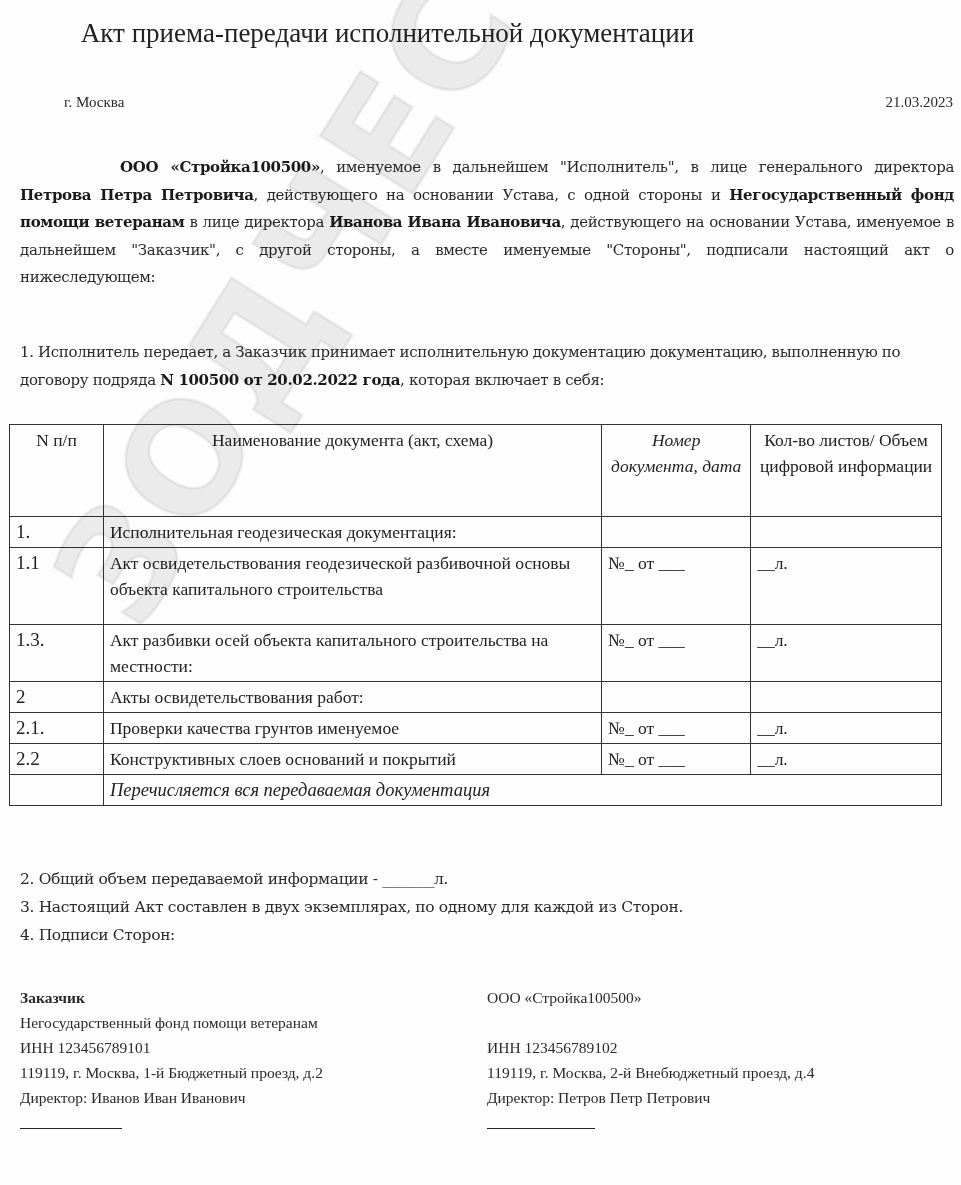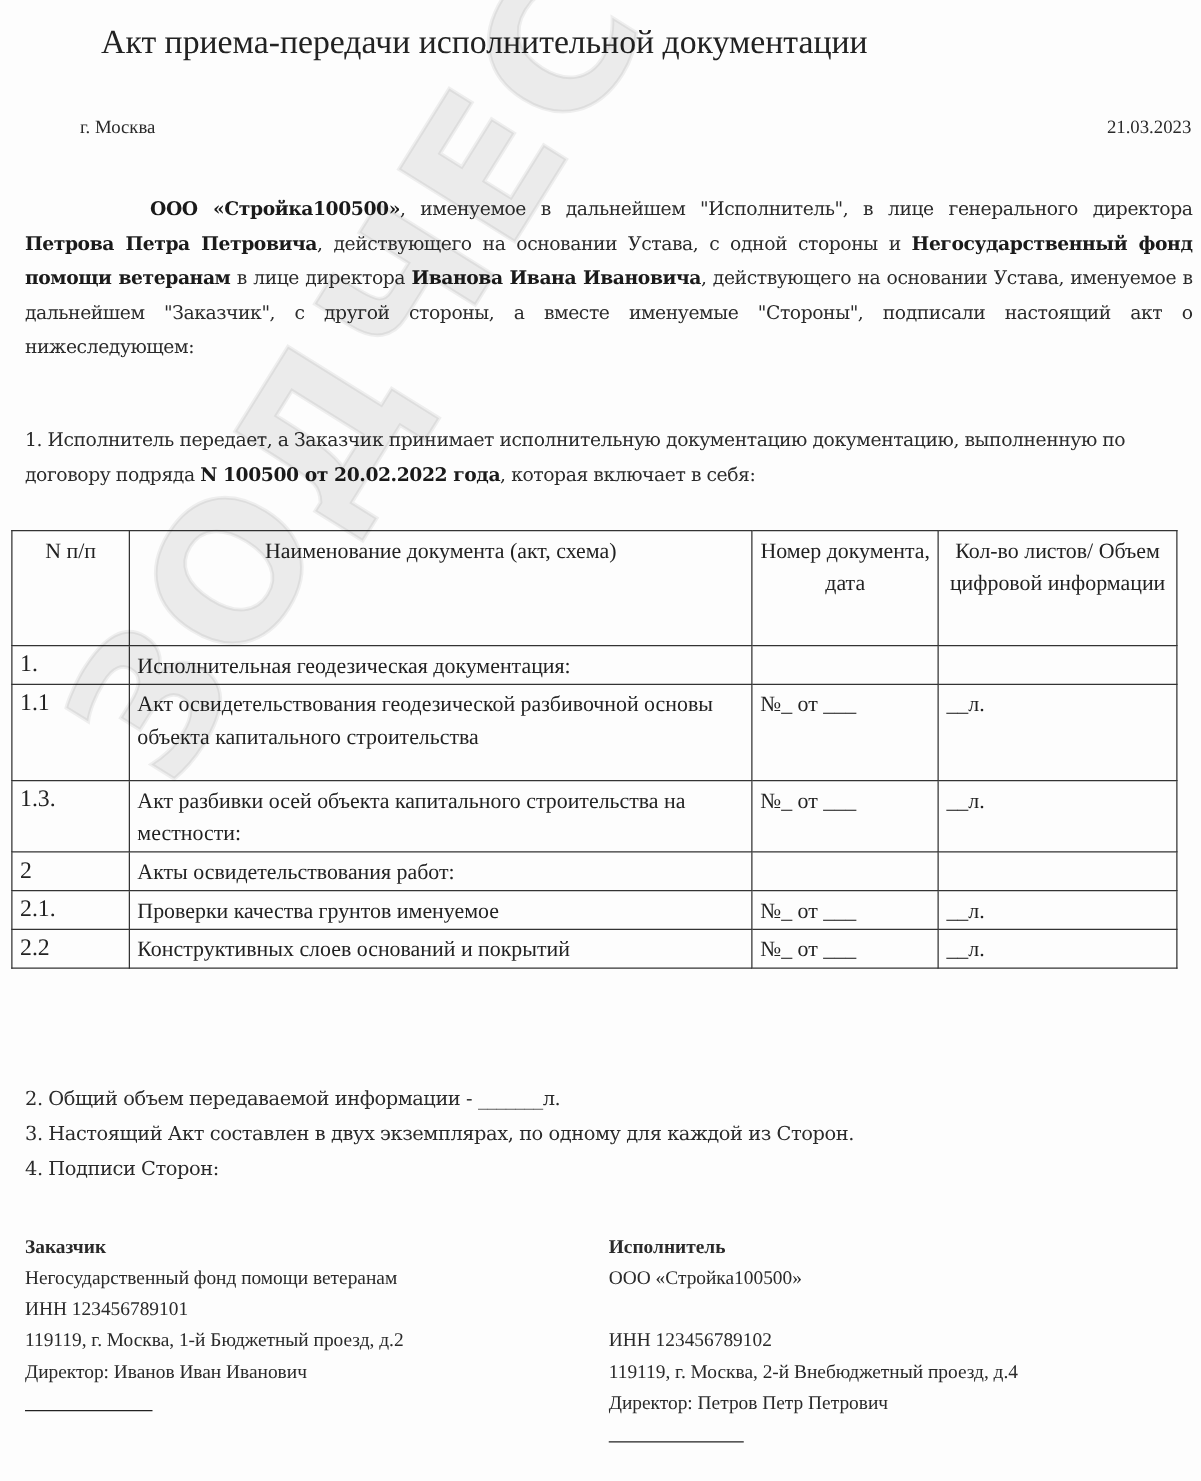--- a/index.html
+++ b/index.html
@@ -35,21 +35,21 @@
   }
   b { font-weight: bold; color: #1a1a1a; }
   table.docs {
     position: absolute; top: 424px; left: 9px; width: 933px;
     border-collapse: collapse; font-family: "Liberation Serif", serif; font-size: 17.5px; color: #222;
   }
   table.docs td, table.docs th {
     border: 1.8px solid #333; vertical-align: top; padding: 2px 6px; font-weight: normal; line-height: 26px;
   }
   table.docs th { text-align: center; }
-  .c1 { width: 81px; } .c2 { width: 486px; } .c3 { width: 136px; } .c4 { width: 178px; }
+  .c1 { width: 81px; } .c2 { width: 486px; } .c3 { width: 136px; font-style: italic; } .c4 { width: 178px; }
   .rowhdr { height: 92px; }
   .r-1 { height: 29px; } .r-11 { height: 77px; } .r-12 { height: 50px; } .r-13 { height: 51px; }
   .r-2 { height: 31px; } .r-21 { height: 30px; padding-left: 20px; } .r-22 { height: 30px; margin-top: 48px; } .r-last { height: 28px; }
   td.num { font-size: 19px; }
   td.ital { font-style: italic; font-size: 18.5px; }
   .after { position: absolute; left: 20px; font-size: 15.5px; font-family: "DejaVu Serif", serif; letter-spacing: -0.35px; }
   .sig { position: absolute; top: 985px; font-size: 15.5px; line-height: 25px; font-family: "Liberation Serif", serif; }
   .sig.left { left: 20px; } .sig.right { left: 487px; }
   .sig .head { font-weight: bold; }
   .sig .gap { height: 25px; }
@@ -106,37 +106,40 @@
     <td>Проверки качества грунтов именуемое</td>
     <td>№_ от ___</td>
     <td>__л.</td>
   </tr>
   <tr class="r-22">
     <td class="num">2.2</td>
     <td>Конструктивных слоев оснований и покрытий</td>
     <td>№_ от ___</td>
     <td>__л.</td>
   </tr>
+  <tr class="r-last">
+    <td></td>
+    <td colspan="3" class="ital">Перечисляется вся передаваемая документация</td>
+  </tr>
 </tbody>
   </table>
 
 <div class="after" style="top:870px;">2. Общий объем передаваемой информации - _______л.</div>
 <div class="after" style="top:898px;">3. Настоящий Акт составлен в двух экземплярах, по одному для каждой из Сторон.</div>
 <div class="after" style="top:926px;">4. Подписи Сторон:</div>
 
 <div class="sig left">
   <div class="head">Заказчик</div>
   <div>Негосударственный фонд помощи ветеранам</div>
   <div>ИНН 123456789101</div>
   <div>119119, г. Москва, 1-й Бюджетный проезд, д.2</div>
   <div>Директор: Иванов Иван Иванович</div>
   <span class="sigline"></span>
 </div>
 
 <div class="sig right">
-  <div class="head">Исполнитель</div>
   <div>ООО «Стройка100500»</div>
   <div class="gap"></div>
   <div>ИНН 123456789102</div>
   <div>119119, г. Москва, 2-й Внебюджетный проезд, д.4</div>
   <div>Директор: Петров Петр Петрович</div>
   <span class="sigline"></span>
 </div>
 
 </body></html>

